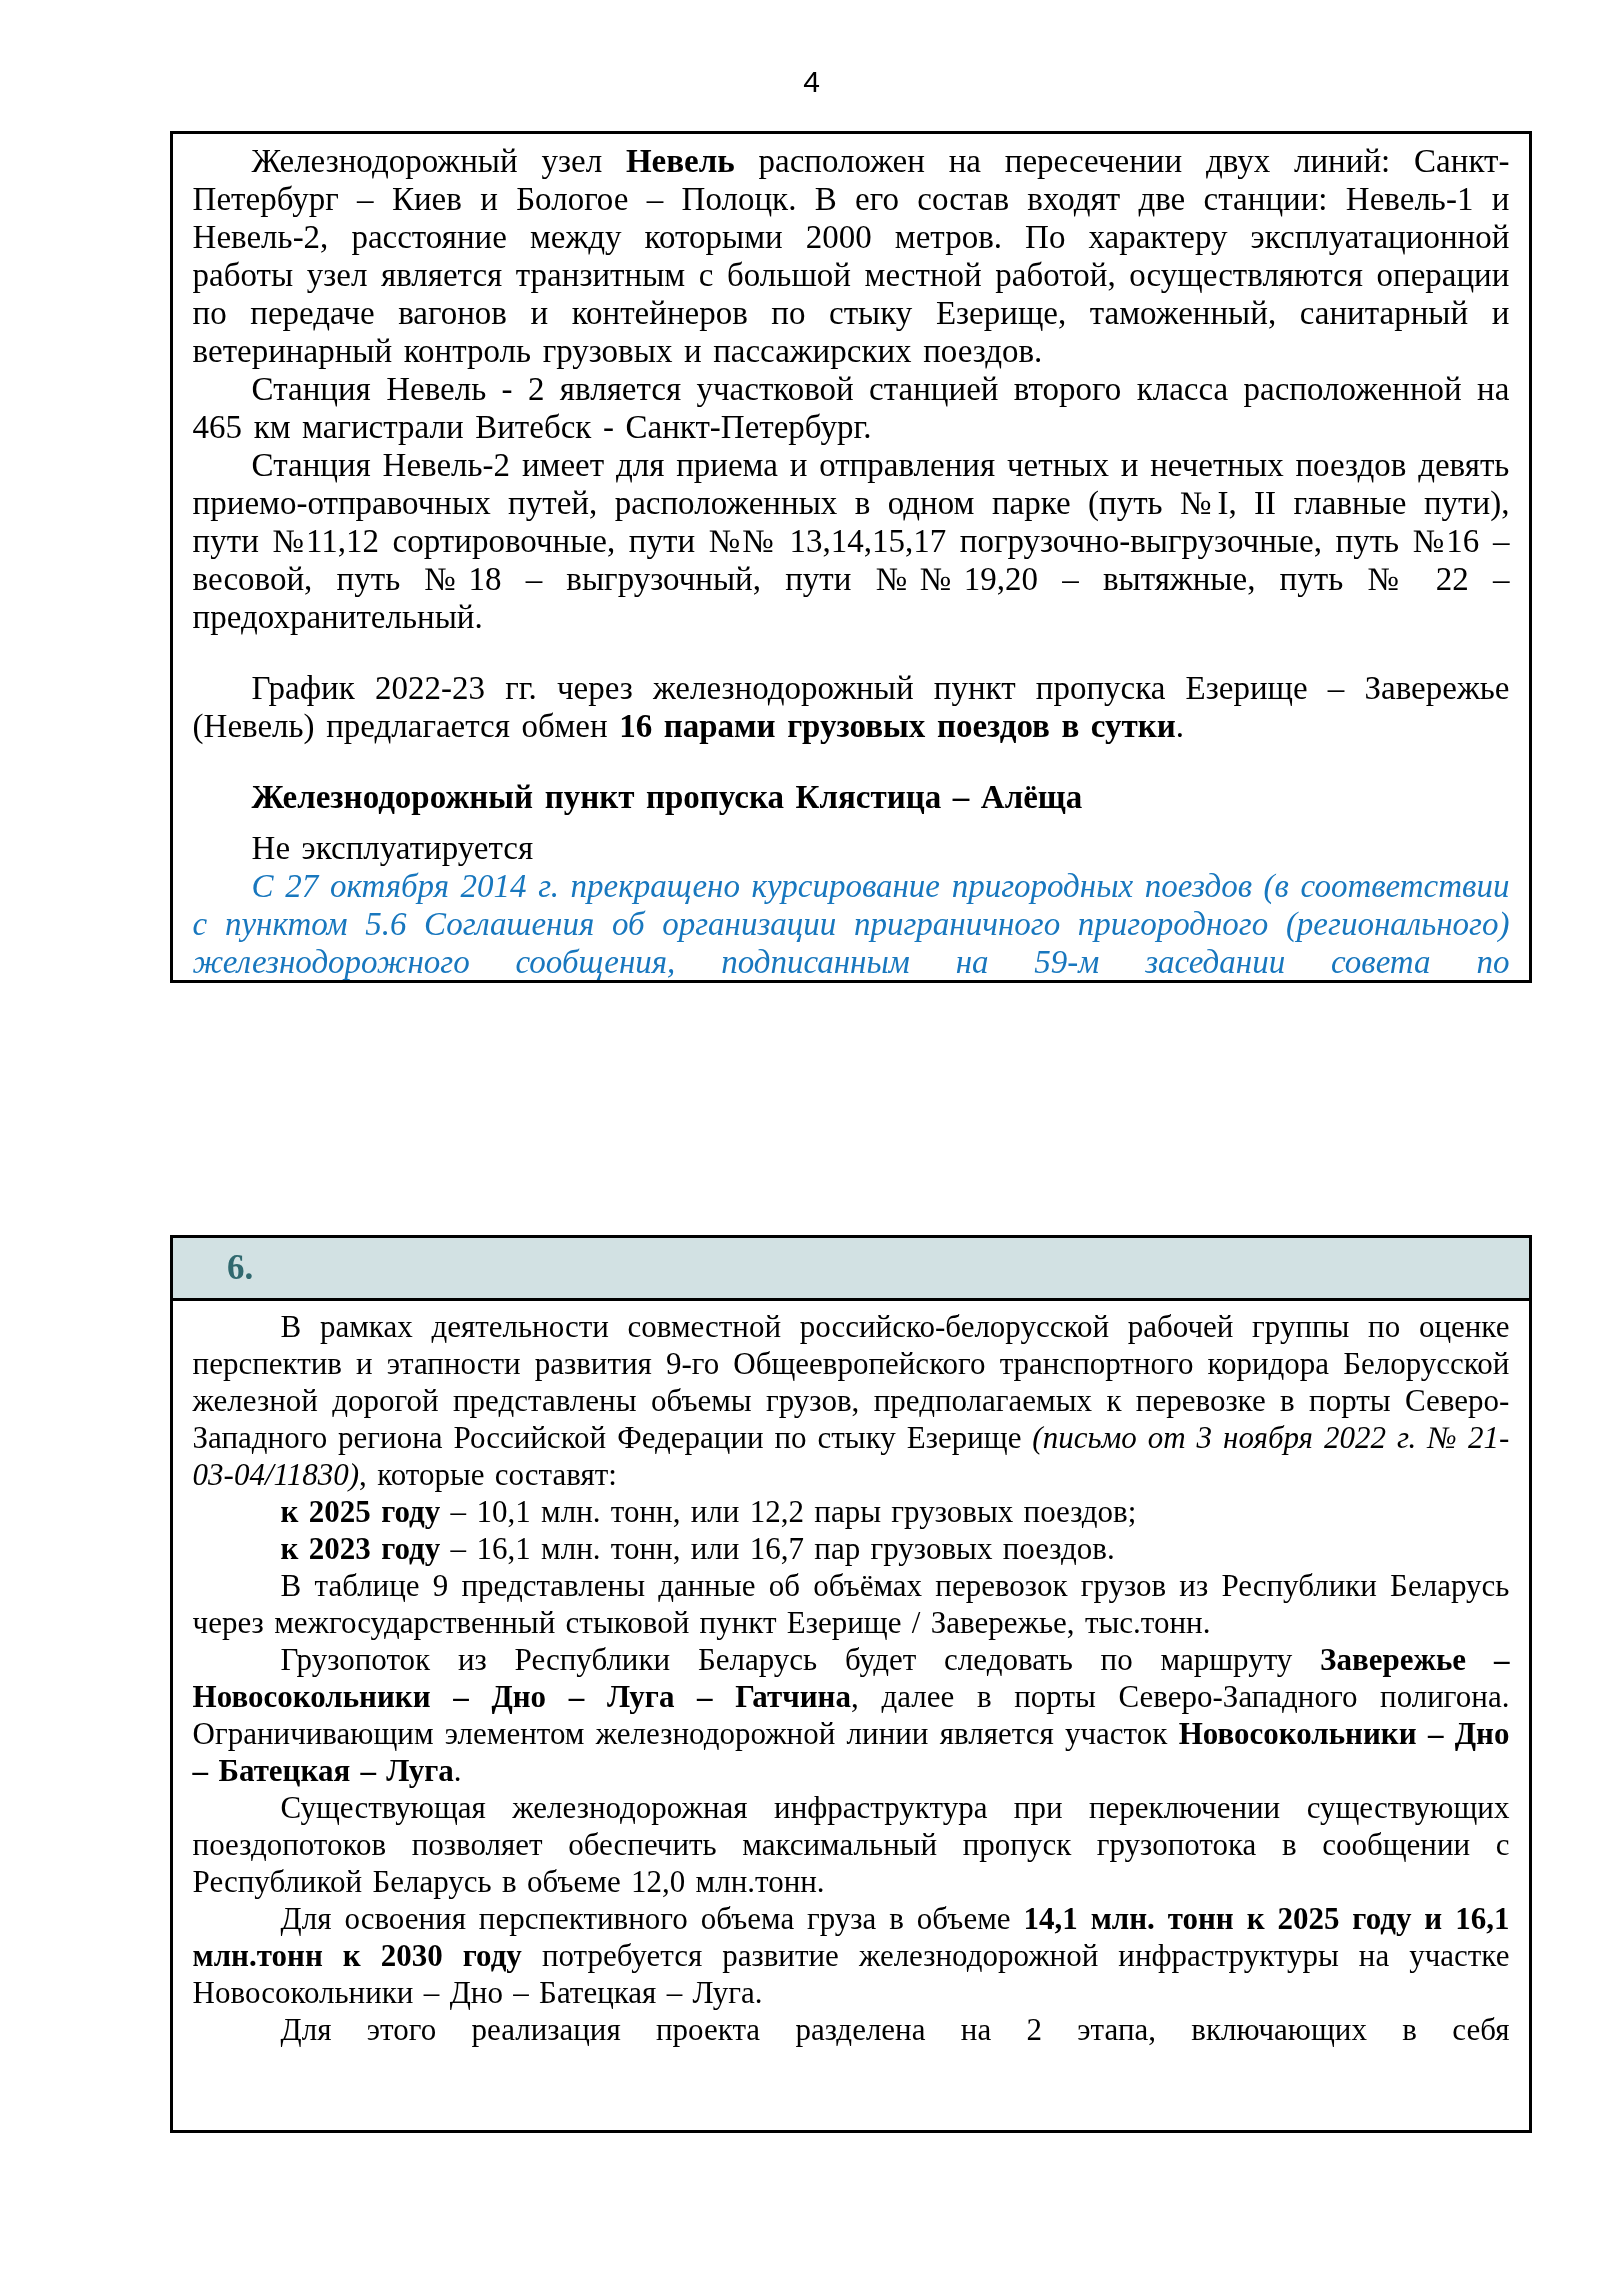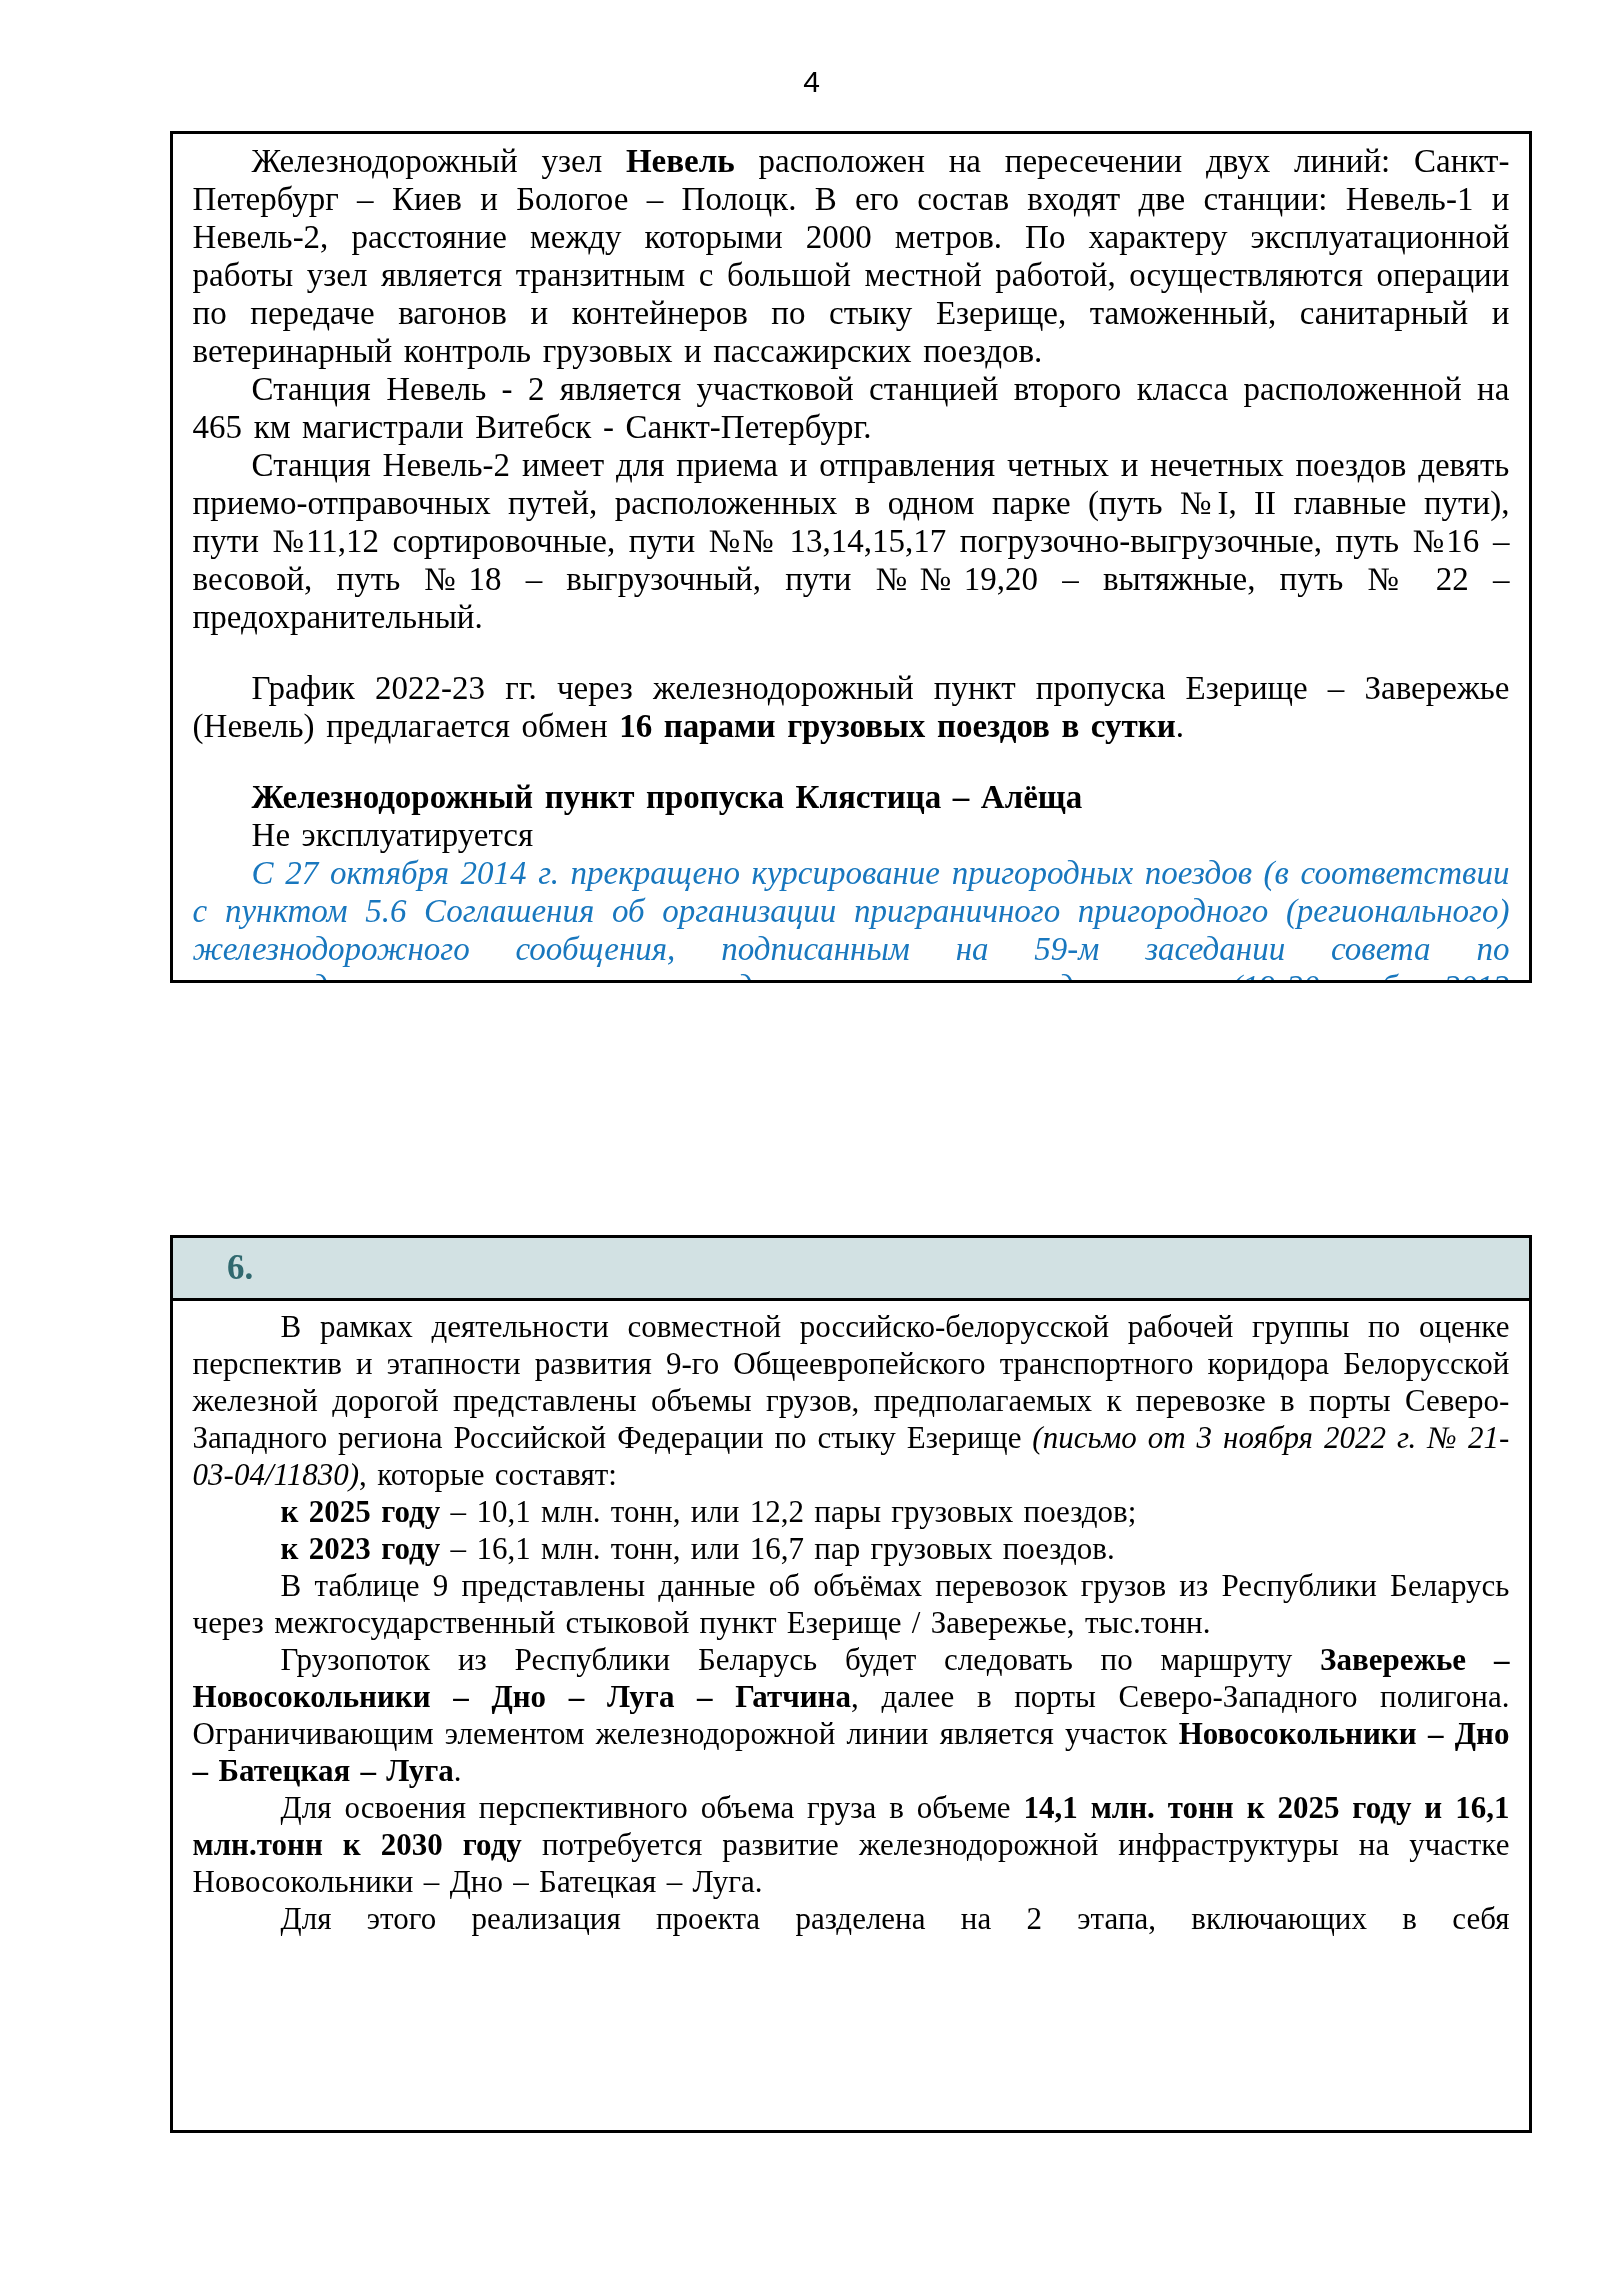--- a/index.html
+++ b/index.html
@@ -16,21 +16,21 @@
     position:absolute;left:170px;width:1362px;box-sizing:border-box;
     border:3.3px solid #000;background:#fff;overflow:hidden;
   }
   #box1{top:131px;height:852px;padding:7.9px 19.6px 6.5px 19.6px;}
   #box1 p{
     margin:0;font-size:33px;line-height:38px;text-align:justify;
     text-indent:59px;word-spacing:3.3px;
   }
   #box1 p.gap{margin-top:33px;}
   #box1 p.hdr{font-weight:bold;text-align:left;}
-  #box1 p.plain{text-align:left;}
+  #box1 p.plain{text-align:left;margin-top:13px;}
   .blue{color:var(--blue);font-style:italic;}
   #box1 p.train{text-align:center;text-indent:72px;}
 
   #box2{top:1235px;height:898px;padding:0;}
   .band{
     height:63px;background:var(--band_bg);border-bottom:3.3px solid #000;
     box-sizing:border-box;display:flex;align-items:center;padding-left:54px;
     color:var(--teal);font-weight:bold;font-size:35px;
   }
   .band .num{margin-right:23.6px;}
@@ -76,19 +76,20 @@
     <p><span>В рамках деятельности совместной российско-белорусской рабочей группы по оценке перспектив и этапности развития 9-го Общеевропейского транспортного коридора Белорусской железной дорогой представлены объемы грузов, предполагаемых к перевозке в порты Северо-Западного региона Российской Федерации по стыку Езерище </span><i>(письмо от 3 ноября 2022 г. № 21-03-04/11830)</i><span>, которые составят:</span></p>
 
     <p><b>к 2025 году</b><span> – 10,1 млн. тонн, или 12,2 пары грузовых поездов;</span></p>
 
     <p><b>к 2023 году</b><span> – 16,1 млн. тонн, или 16,7 пар грузовых поездов.</span></p>
 
     <p>В таблице 9 представлены данные об объёмах перевозок грузов из Республики Беларусь через межгосударственный стыковой пункт Езерище / Завережье, тыс.тонн.</p>
 
     <p><span>Грузопоток из Республики Беларусь будет следовать по маршруту </span><b>Завережье – Новосокольники – Дно – Луга – Гатчина</b><span>, далее в порты Северо-Западного полигона. Ограничивающим элементом железнодорожной линии является участок </span><b>Новосокольники – Дно – Батецкая – Луга</b><span>.</span></p>
 
+    <p>Существующая железнодорожная инфраструктура при переключении существующих поездопотоков позволяет обеспечить максимальный пропуск грузопотока в сообщении с Республикой Беларусь в объеме 12,0 млн.тонн.</p>
 
     <p><span>Для освоения перспективного объема груза в объеме </span><b>14,1 млн. тонн к 2025 году и 16,1 млн.тонн к 2030 году</b><span> потребуется развитие железнодорожной инфраструктуры на участке Новосокольники – Дно – Батецкая – Луга.</span></p>
 
     <p class="last">Для этого реализация проекта разделена на 2 этапа, включающих в себя</p>
   </div>
 </div>
 
 
 </body></html>

